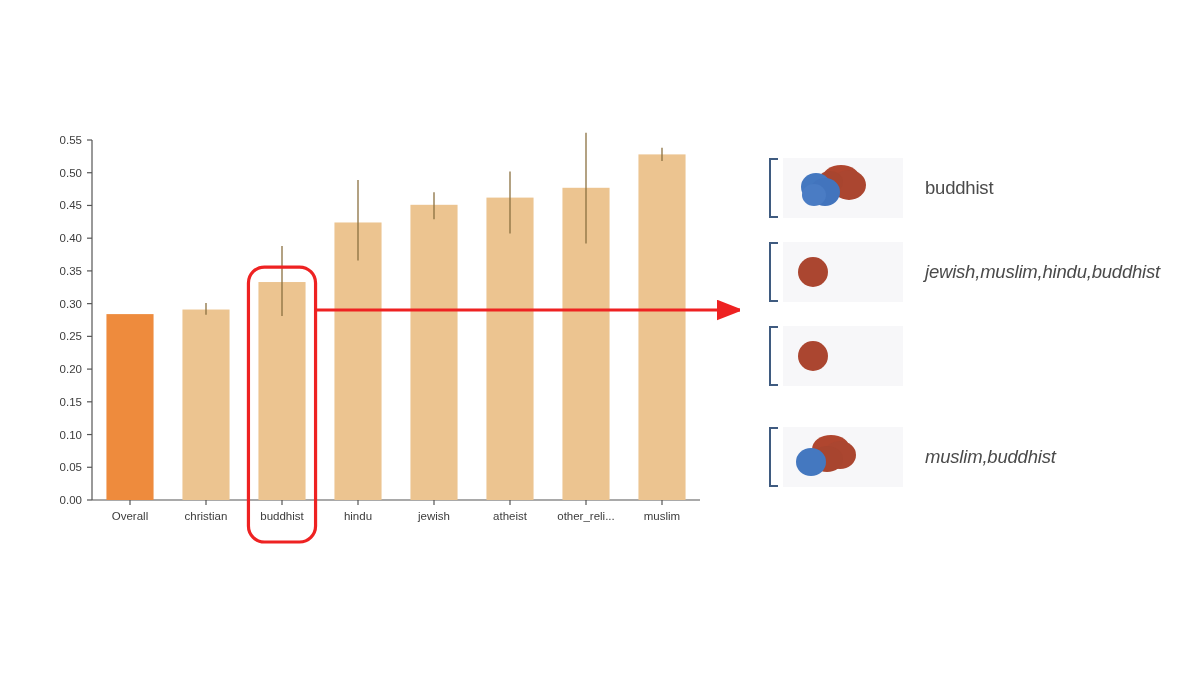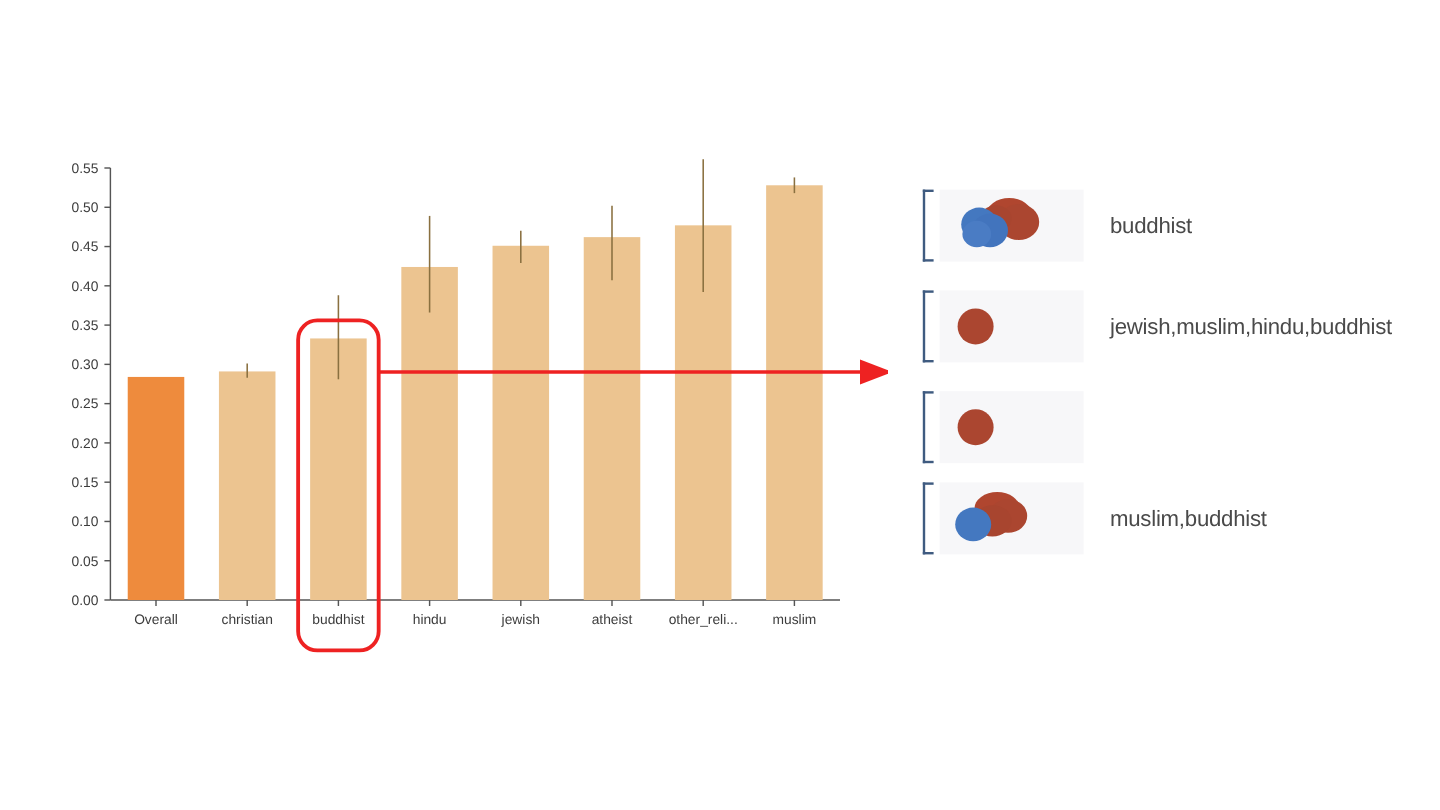--- a/index.html
+++ b/index.html
@@ -81,21 +81,21 @@
   }
   .thumb-svg { display: block; }
   .legend-label {
     margin-left: 22px;
     font-family: "Liberation Sans", sans-serif;
     font-size: 18.5px;
     color: #4a4a4a;
     white-space: nowrap;
     letter-spacing: -0.2px;
   }
-  .legend-label.italic { }
+  .legend-label.italic { font-style: italic; }
 </style>
 </head>
 <body>
 
 <div id="chart-panel">
   <svg id="chart-svg" width="740" height="675">
     <defs>
       <marker id="arrowhead" markerWidth="9" markerHeight="7" refX="8.5" refY="3.5" orient="auto">
         <polygon points="0 0, 9 3.5, 0 7" fill="#ee2222"></polygon>
       </marker>
@@ -219,21 +219,21 @@
     <div class="bracket-wrap">
       <div class="bracket"></div>
     </div>
     <div class="thumb-box">
       <svg class="thumb-svg" width="120" height="60" viewBox="0 0 120 60">
         <circle cx="30" cy="30" r="15" fill="#ab4630"></circle>
       </svg>
     </div>
   </div>
 
-  <div class="legend-row" style="top:399px">
+  <div class="legend-row" style="top:424px">
     <div class="bracket-wrap">
       <div class="bracket"></div>
     </div>
     <div class="thumb-box">
       <svg class="thumb-svg" width="120" height="60" viewBox="0 0 120 60">
         <g>
           <ellipse cx="48" cy="22" rx="19" ry="14" fill="#b0462f"></ellipse>
           <ellipse cx="57" cy="28" rx="16" ry="14" fill="#ab4630"></ellipse>
           <ellipse cx="44" cy="32" rx="16" ry="13" fill="#a8452f"></ellipse>
           <ellipse cx="28" cy="35" rx="15" ry="14" fill="#4478c0"></ellipse>

